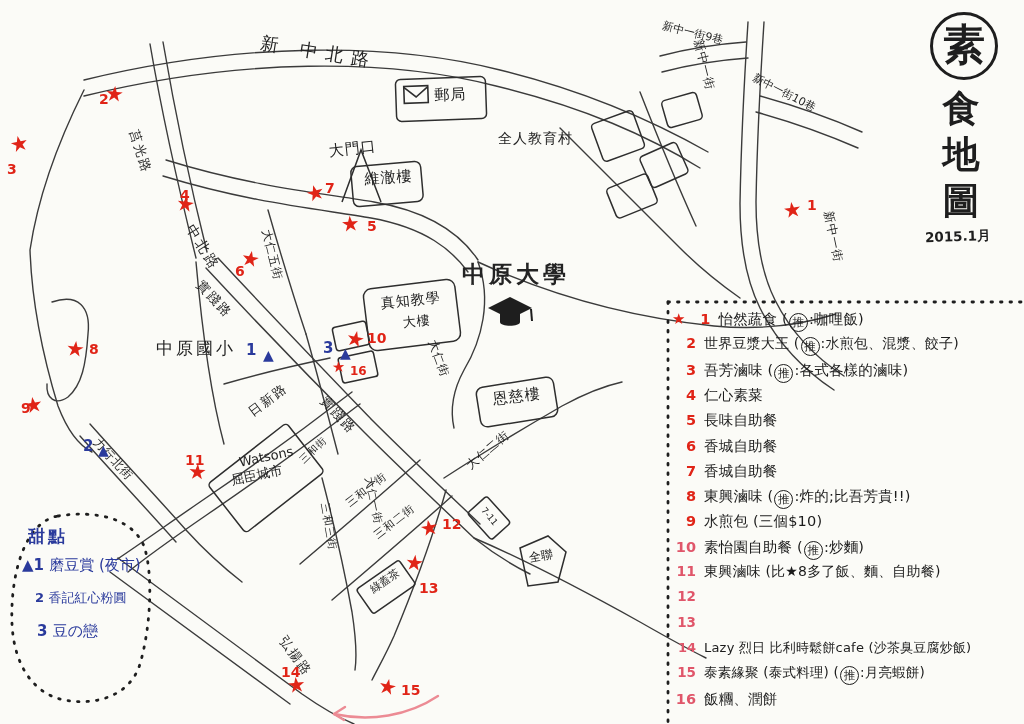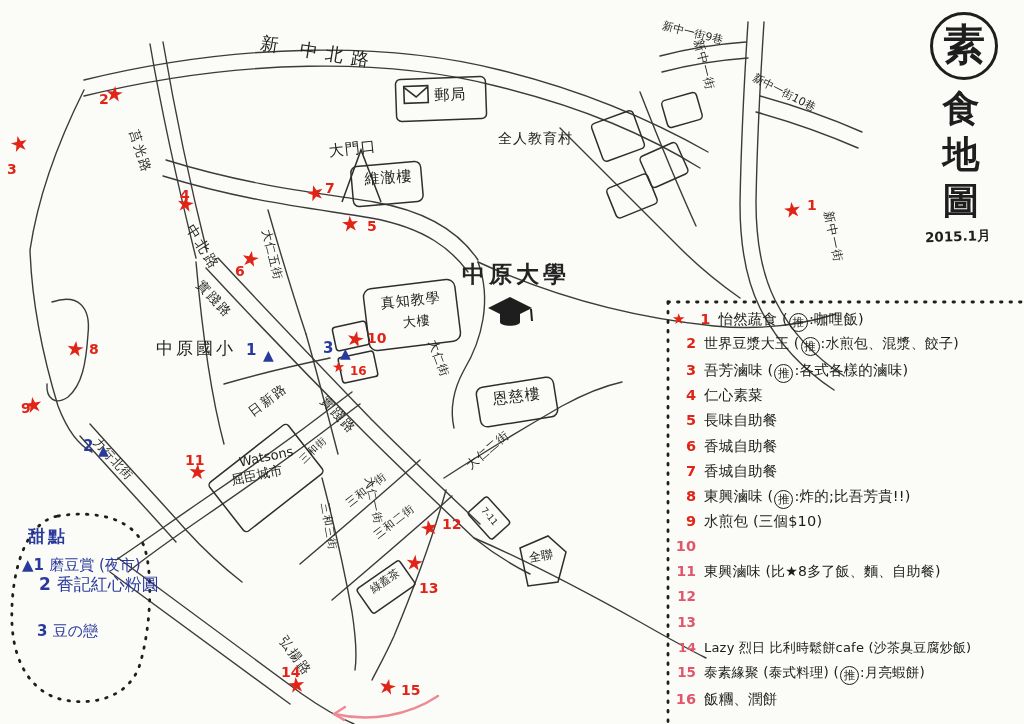--- a/index.html
+++ b/index.html
@@ -223,20 +223,21 @@
       <div class="legend-row" style="left: 672px; top: 487.1px; font-size: 14.5px;">
         <span class="legend-num" style="color: rgb(224, 36, 23);">8</span>
         <span class="legend-text">東興滷味 (<span class="circ">推</span>:炸的;比吾芳貴!!)</span>
       </div>
       <div class="legend-row" style="left: 672px; top: 512.4px; font-size: 14.5px;">
         <span class="legend-num" style="color: rgb(224, 36, 23);">9</span>
         <span class="legend-text">水煎包 (三個$10)</span>
       </div>
       <div class="legend-row" style="left: 672px; top: 537.7px; font-size: 14.5px;">
         <span class="legend-num" style="color: rgb(224, 86, 106);">10</span>
+        <span class="legend-text">素怡園自助餐 (<span class="circ">推</span>:炒麵)</span>
       </div>
       <div class="legend-row" style="left: 672px; top: 563px; font-size: 14px;">
         <span class="legend-num" style="color: rgb(224, 86, 106);">11</span>
         <span class="legend-text">東興滷味 (比★8多了飯、麵、自助餐)</span>
       </div>
       <div class="legend-row" style="left: 672px; top: 588.3px; font-size: 13.5px;">
         <span class="legend-num" style="color: rgb(224, 86, 106);">12</span>
       </div>
       <div class="legend-row" style="left: 672px; top: 613.6px; font-size: 13.5px;">
         <span class="legend-num" style="color: rgb(224, 86, 106);">13</span>
@@ -250,17 +251,17 @@
         <span class="legend-text">泰素緣聚 (泰式料理) (<span class="circ">推</span>:月亮蝦餅)</span>
       </div>
       <div class="legend-row" style="left: 672px; top: 689.5px; font-size: 14.5px;">
         <span class="legend-num" style="color: rgb(224, 86, 106);">16</span>
         <span class="legend-text">飯糰、潤餅</span>
       </div>
     </div>
   <div id="dessert-host">
       <div class="lbl dessert" style="left: 28px; top: 528px; font-size: 17px; font-weight: bold; letter-spacing: 3px;">甜點</div>
       <div class="lbl dessert" style="left: 22px; top: 558px; font-size: 15px;"><span style="font-weight: bold;">▲1 </span><span>磨豆賞 (夜市)</span></div>
-      <div class="lbl dessert" style="left: 22px; top: 576px; font-size: 17px;"><span style="font-weight: bold;"> 2 </span><span>香記紅心粉圓</span></div>
+      <div class="lbl dessert" style="left: 22px; top: 591px; font-size: 13px;"><span style="font-weight: bold;"> 2 </span><span>香記紅心粉圓</span></div>
       <div class="lbl dessert" style="left: 22px; top: 624px; font-size: 15px;"><span style="font-weight: bold;"> 3 </span><span>豆の戀</span></div>
     </div>
 
 </div>
 
 </body></html>

